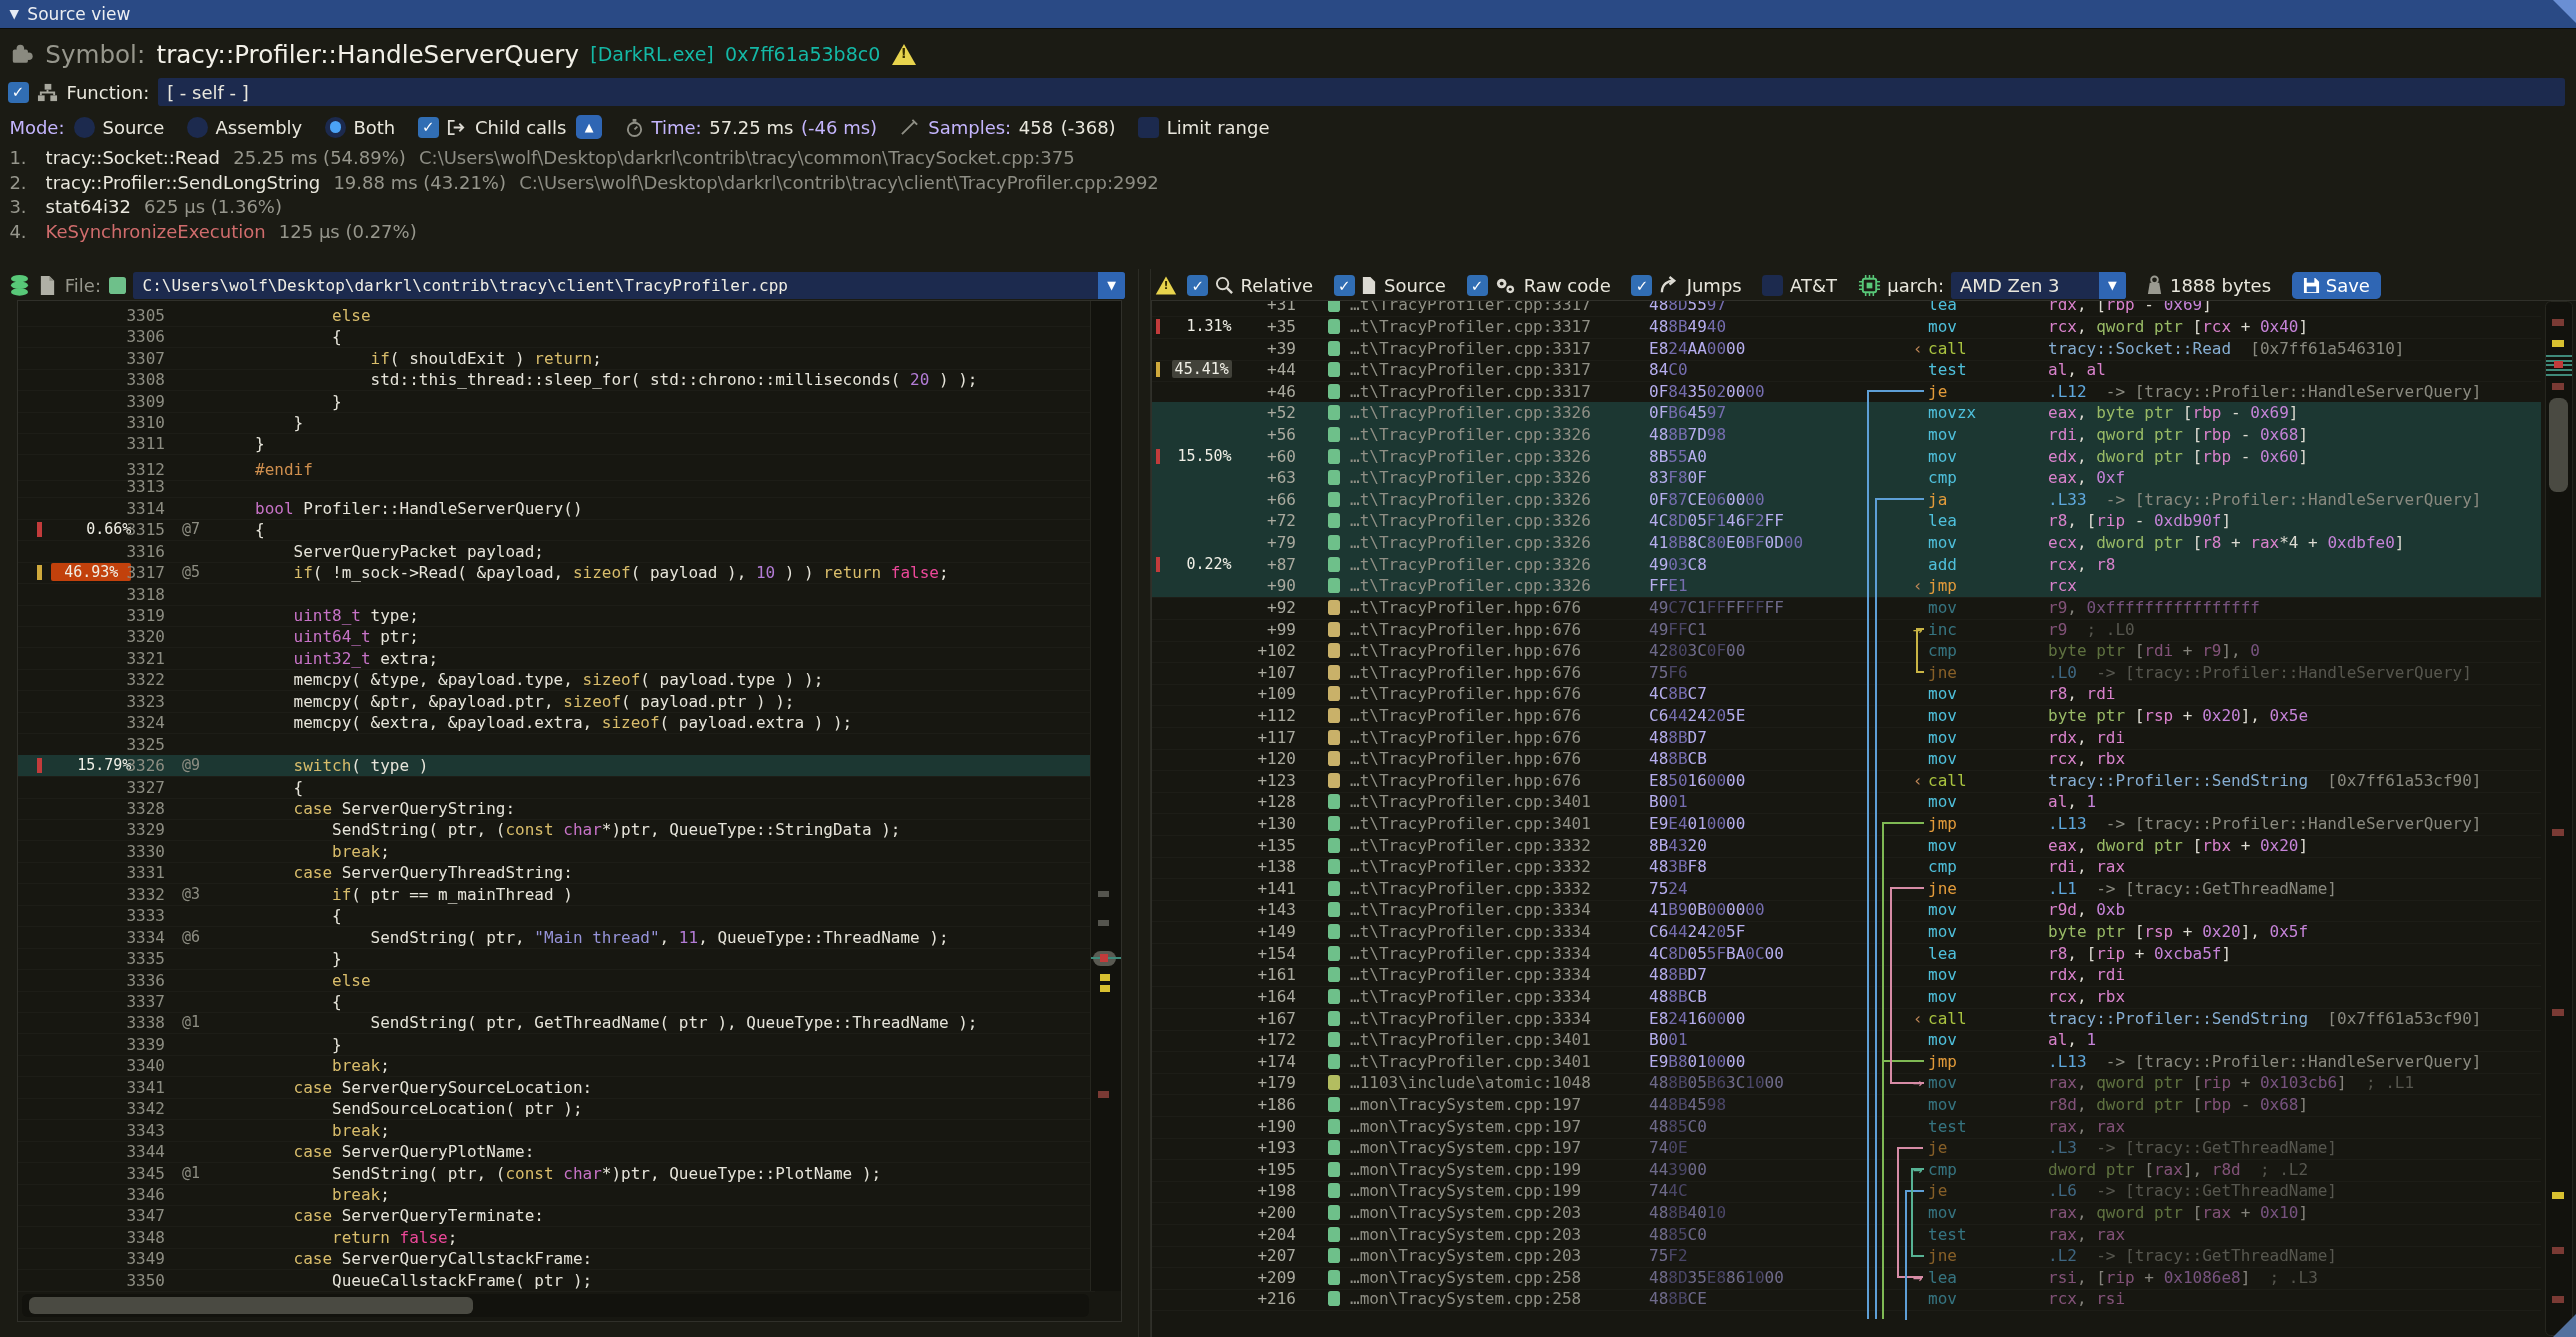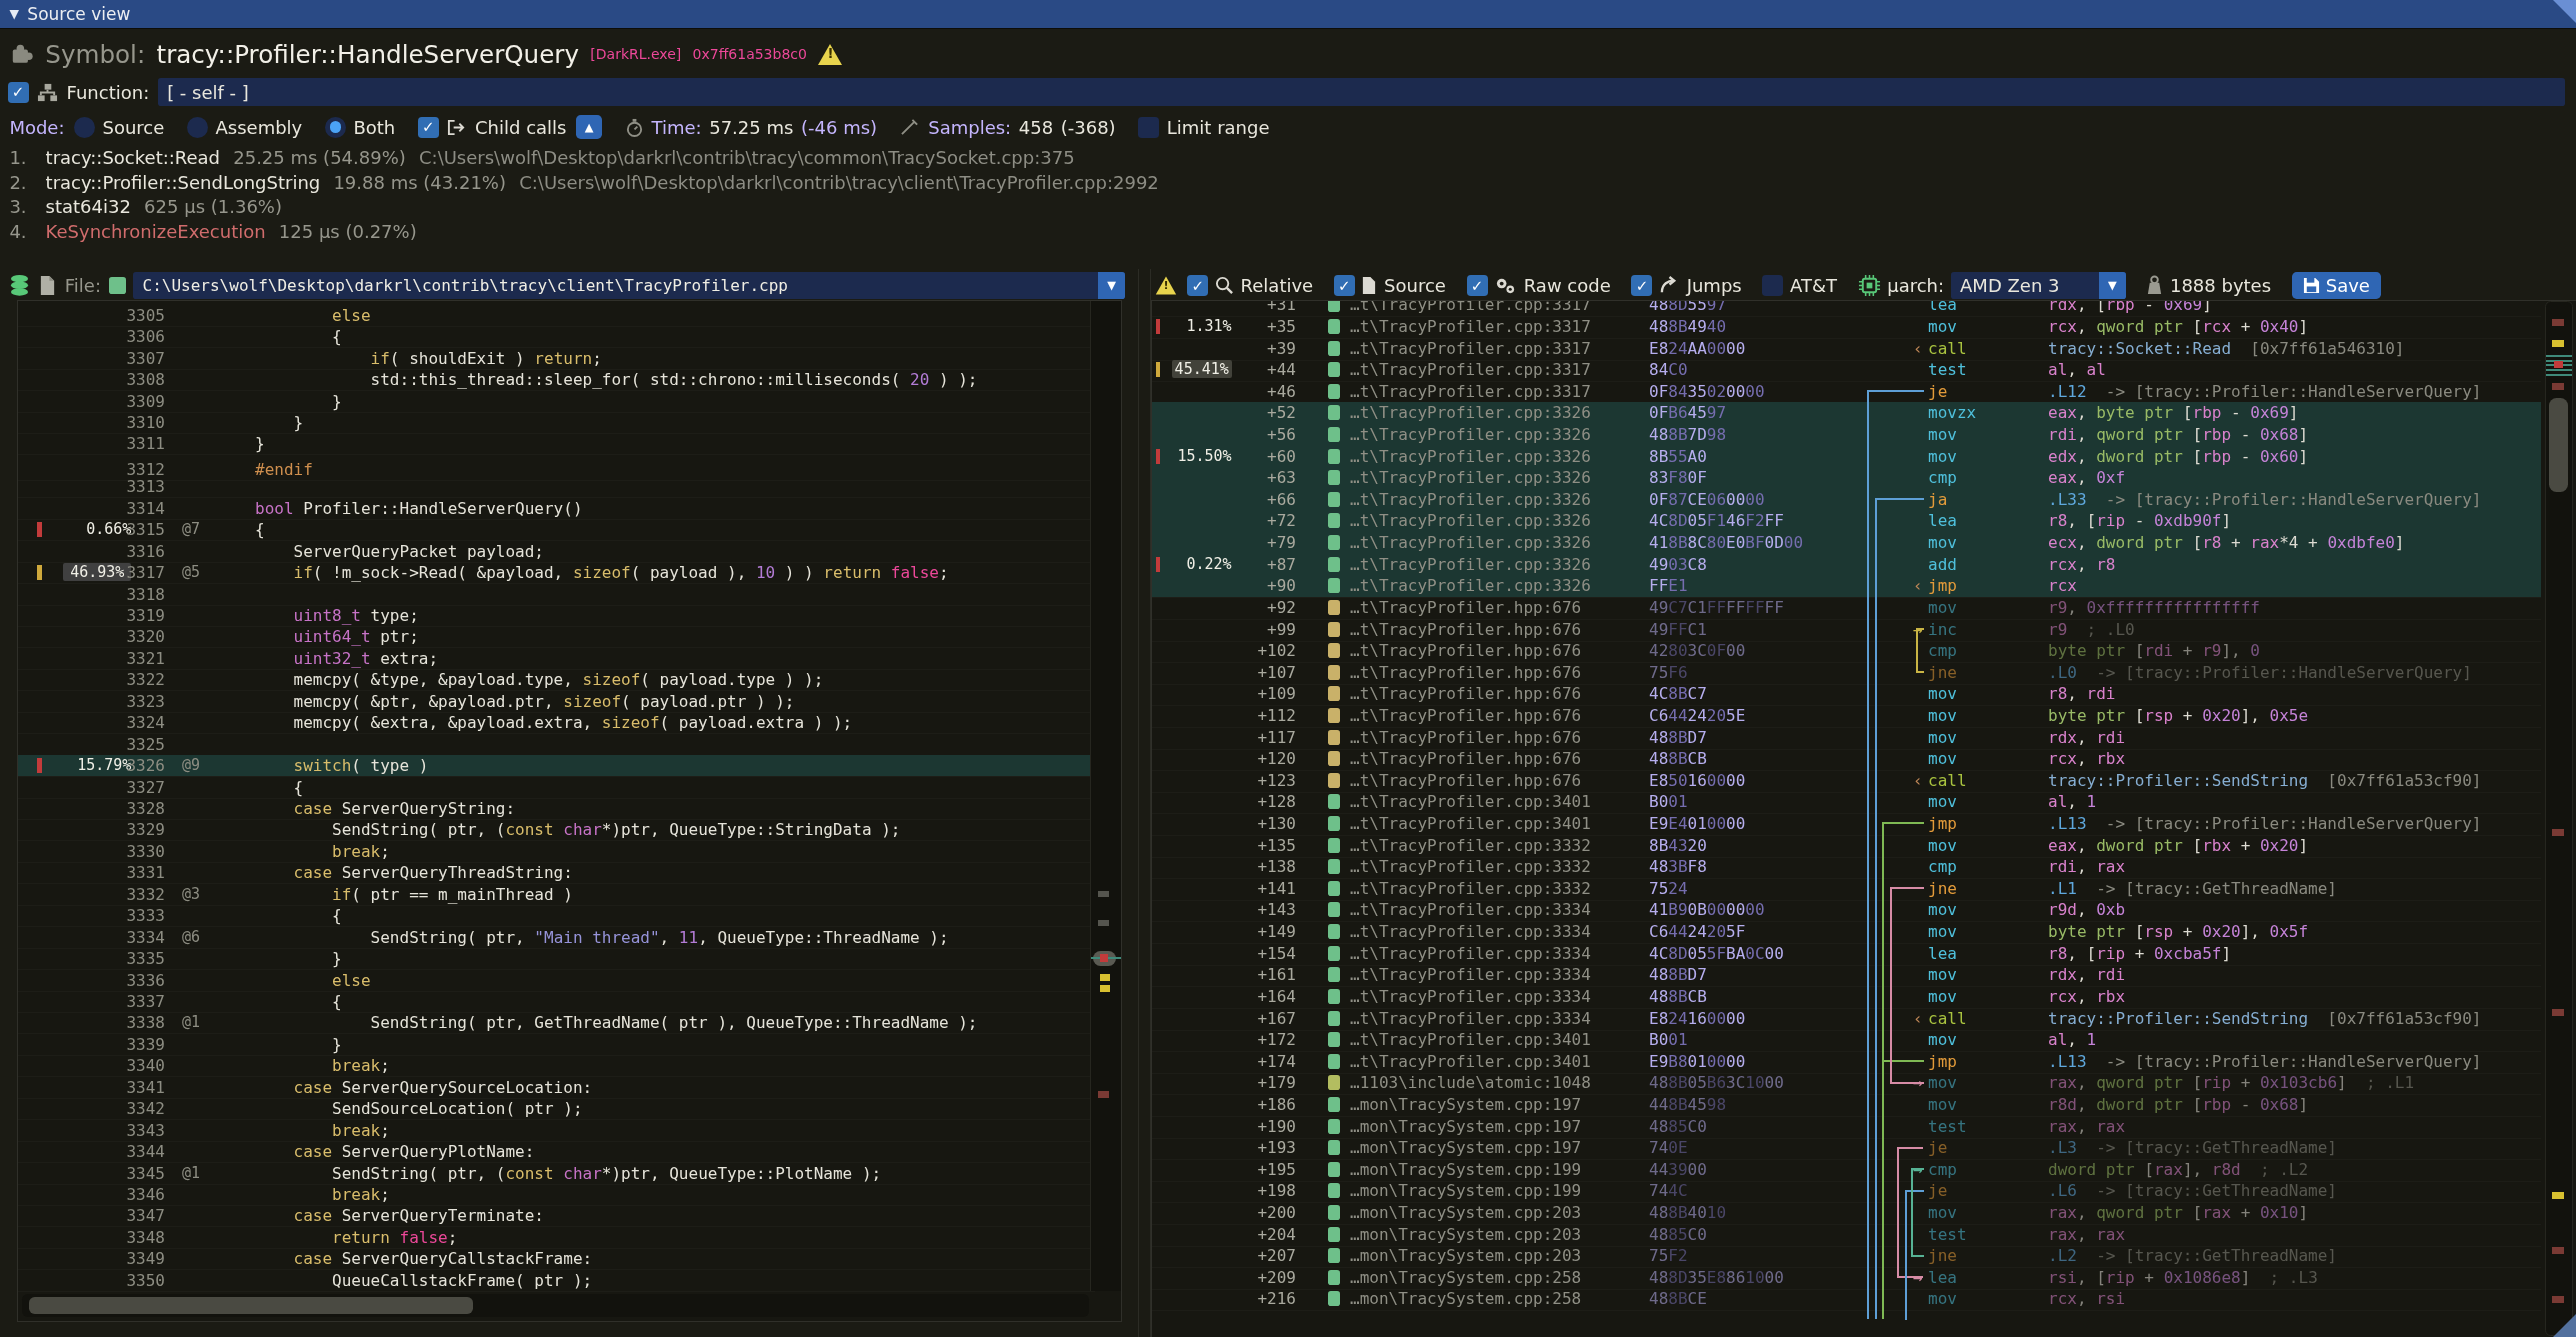--- a/index.html
+++ b/index.html
@@ -10,21 +10,21 @@
   
   #titlebar{position:absolute;left:0;top:0;right:0;height:28px;background:#2a4a85;
             display:flex;align-items:center;padding-left:9.4px;font-size:17px;color:#eceef2;border-bottom:0.9px solid #0d0d09}
   #titlebar .tri{font-size:12.3px;margin-right:8.5px;color:#e6ecf5}
   #corner-tri{position:absolute;right:0;top:0;width:0;height:0;border-top:23px solid #6a8fd4;border-left:23px solid transparent;z-index:50}
 
   
   #symrow{position:absolute;left:9.4px;top:34px;height:40px;display:flex;align-items:center;gap:11.3px}
   #symrow .lbl{font-size:24.6px;color:#96968c}
   #symrow .name{font-size:24.6px;color:#f2f0e8}
-  #symrow .meta{font-size:14px;color:#ec4899}
+  #symrow .meta{font-size:19px;color:#14b8a6}
   .warn{display:inline-block;width:0;height:0;border-left:12.3px solid transparent;border-right:12.3px solid transparent;border-bottom:21px solid #e8d44d;position:relative}
   .warn:after{content:"!";position:absolute;left:-2.8px;top:2.8px;font-size:13.2px;font-weight:bold;color:#3a3000}
 
   
   #fnrow{position:absolute;left:7.6px;top:77px;right:11.3px;height:30px;display:flex;align-items:center;gap:8.5px;font-size:18px}
   #fncombo{flex:1;height:28px;background:#1c2a4e;border-radius:2.8px;display:flex;align-items:center;padding-left:9.4px;font-size:18px;color:#e9e7dd}
 
   .cb{width:21px;height:21px;border-radius:3.8px;background:#1c2a4e;display:inline-flex;align-items:center;justify-content:center;flex:none}
   .cb.on{background:#316eb4}
   .cb.on:after{content:"✓";color:#fff;font-size:15px;font-weight:bold}
@@ -63,21 +63,21 @@
   
   #srcpane{position:absolute;left:17px;top:300px;width:1103px;height:1020px;background:#171711;border:0.9px solid #30302a;overflow:hidden}
   #divider{position:absolute;left:1138px;top:269px;width:11.3px;bottom:0;border-left:0.9px solid #2c2c25;border-right:0.9px solid #2c2c25}
   #asmpane{position:absolute;left:1151px;top:300px;width:1425px;height:1037px;background:#171711;border-top:0.9px solid #30302a;border-left:0.9px solid #30302a;overflow:hidden}
 
   
   .src-row{position:absolute;left:0;width:1077px;height:21.4px;border-bottom:0.9px solid #1d1d17}
   .src-row.hl{background:#1c3732}
   .src-row .bar{position:absolute;left:19px;top:2.8px;width:4.7px;height:15px}
   .src-row .pct{position:absolute;left:26.4px;width:87px;text-align:right;font:15px/21px "DejaVu Sans Mono",monospace;color:#f0efe6}
-  .src-row .pct .boxed{background:#404040;padding:0 7px;border-radius:1.9px}
+  .src-row .pct .boxed{background:#c2410c;padding:0 13px;border-radius:1.9px}
   .src-row .num{position:absolute;left:98px;width:49px;text-align:right;font:16px/21px "DejaVu Sans Mono",monospace;color:#8d8d82}
   .src-row .ann{position:absolute;left:164px;font:15px/21px "DejaVu Sans Mono",monospace;color:#8d8d82}
   .src-row .code{position:absolute;left:237px;white-space:pre;font:16px/21px "DejaVu Sans Mono",monospace;color:#e6e4da}
   .t-kw{color:#d9bd6b}.t-ty{color:#c773c7}.t-num{color:#b37cd6}.t-str{color:#9693d9}
   .t-bl{color:#ec4899}.t-pp{color:#cf8f4e}.t-p{color:#e6e4da}
 
   
   #src-vscroll{position:absolute;right:0;top:0;width:30px;height:990px;background:#12120d;border-left:0.9px solid #26261f}
   #src-hscroll{position:absolute;left:3.8px;bottom:3.8px;width:1067px;height:23px;background:#12120d;border-radius:5.7px}
   #src-hthumb{position:absolute;left:7.6px;top:2.8px;width:444px;height:17px;background:#4a4a42;border-radius:5.7px}

